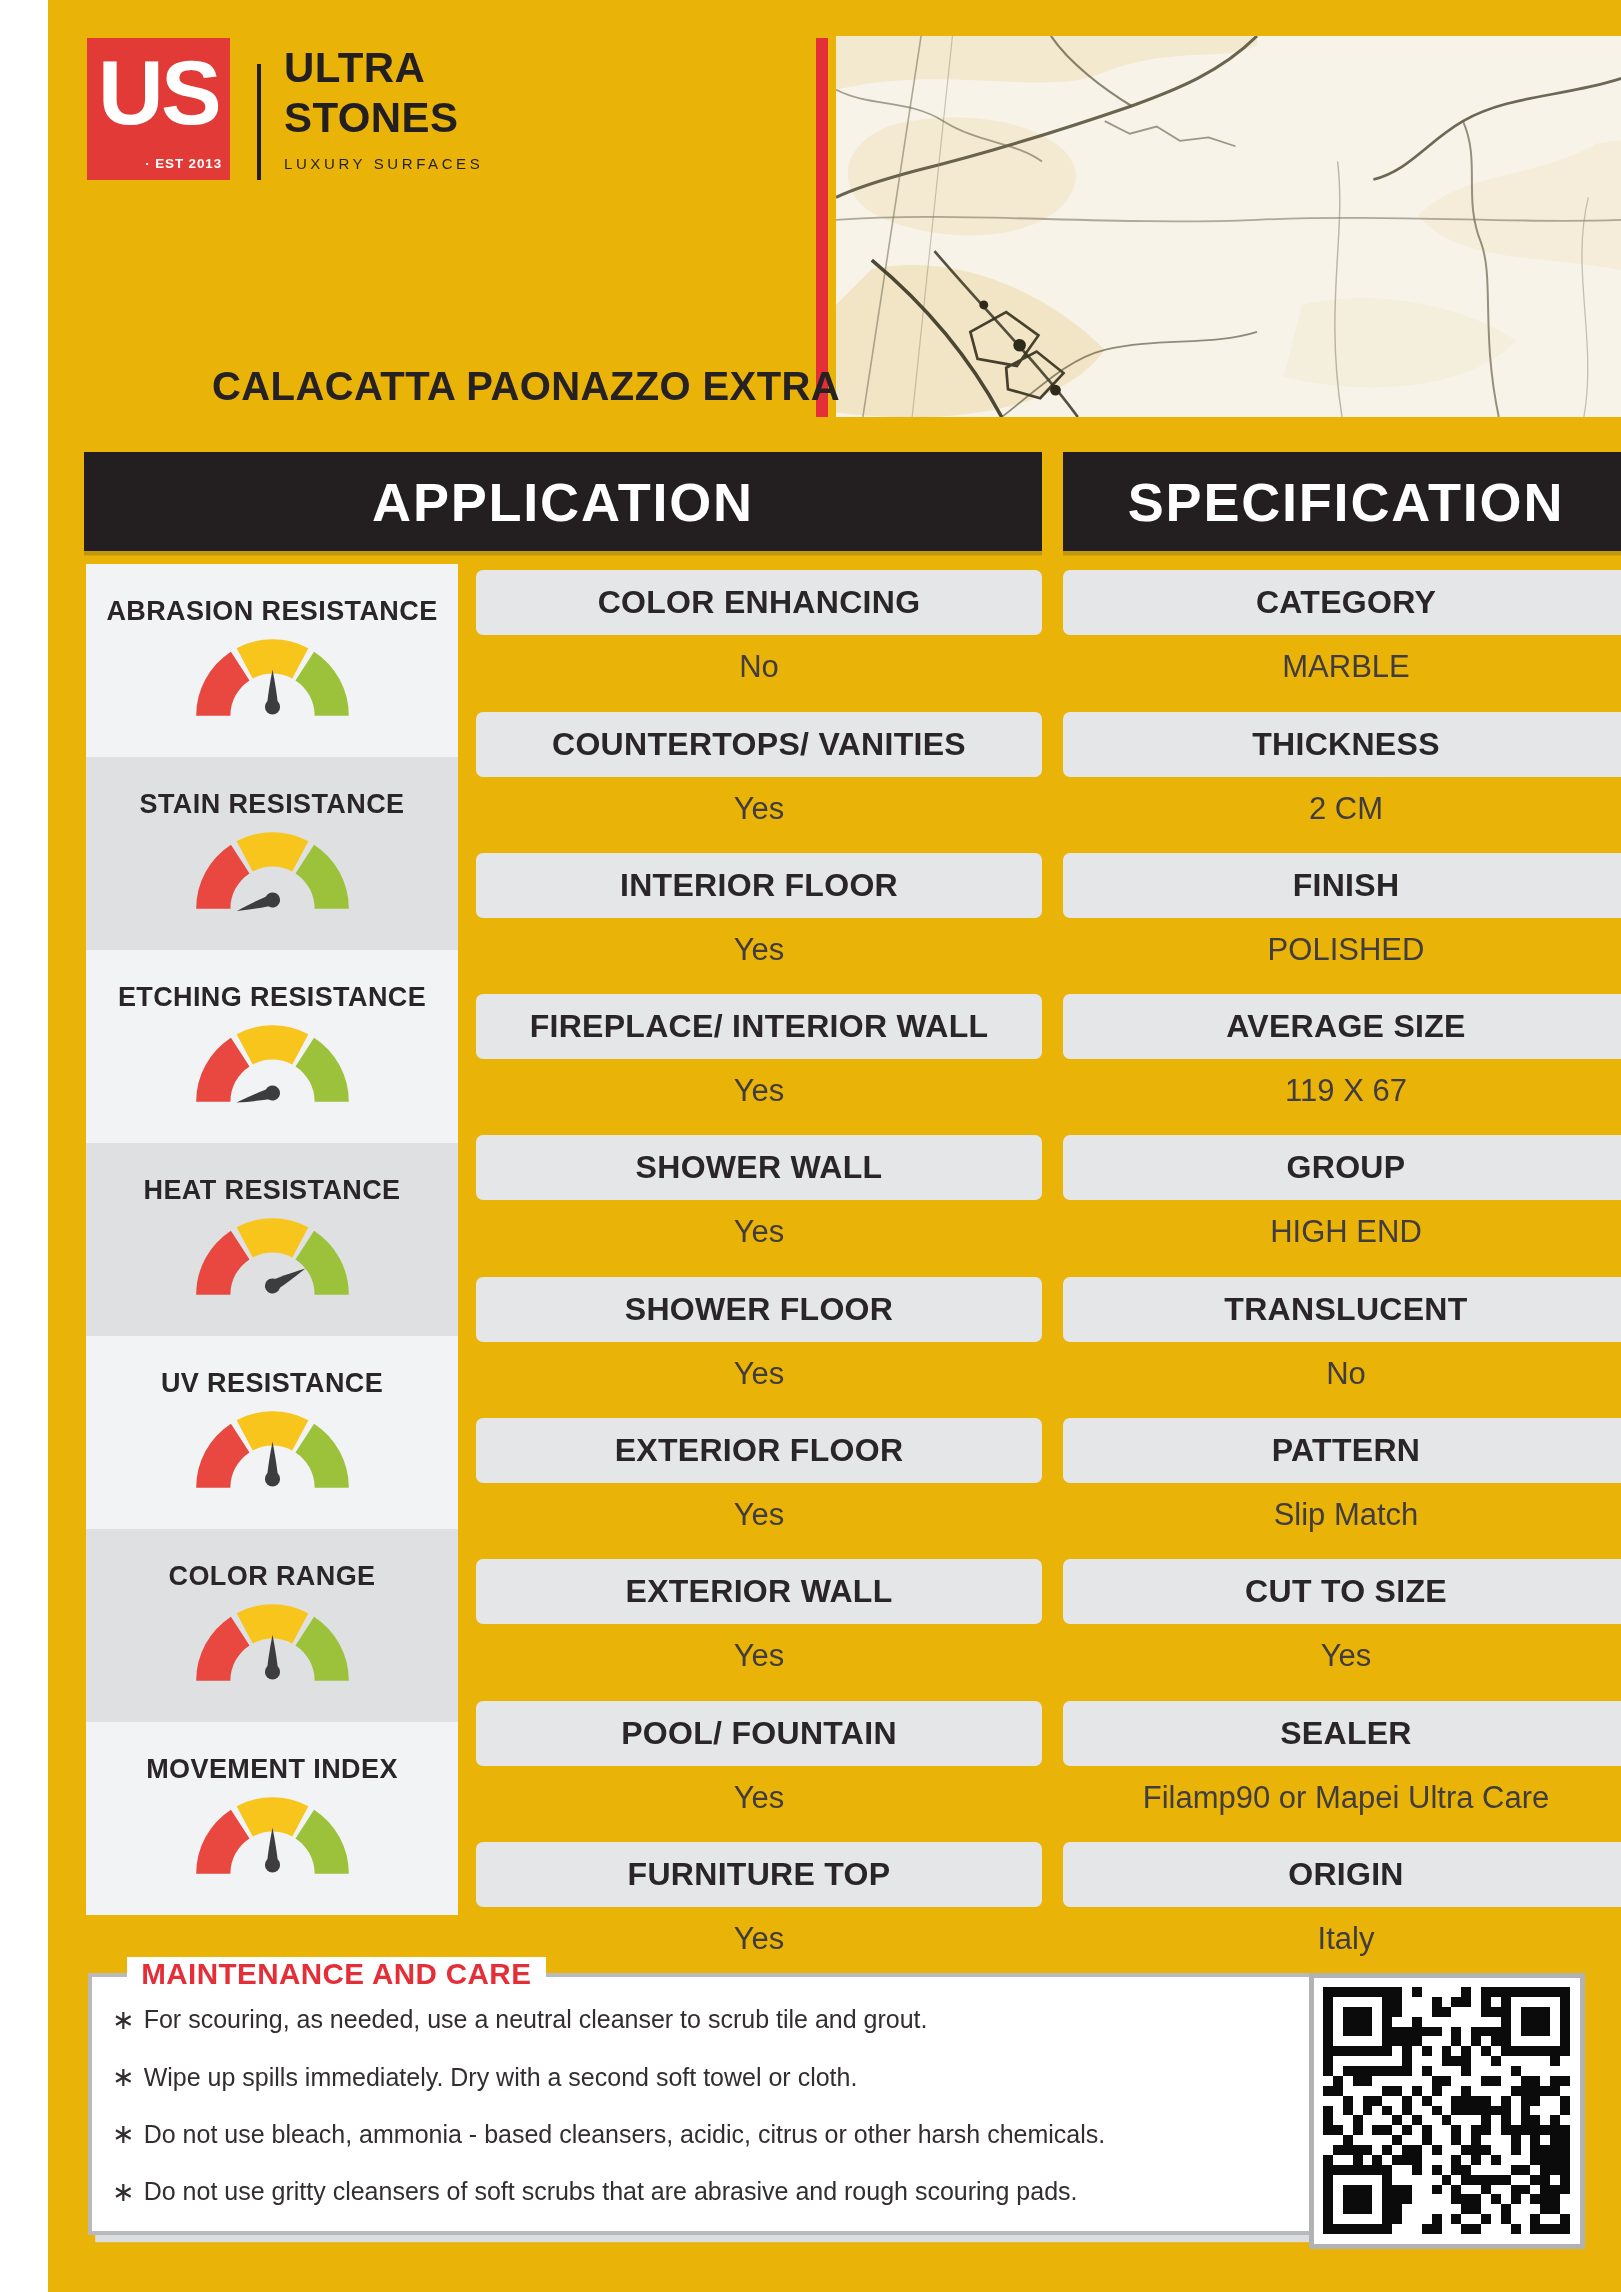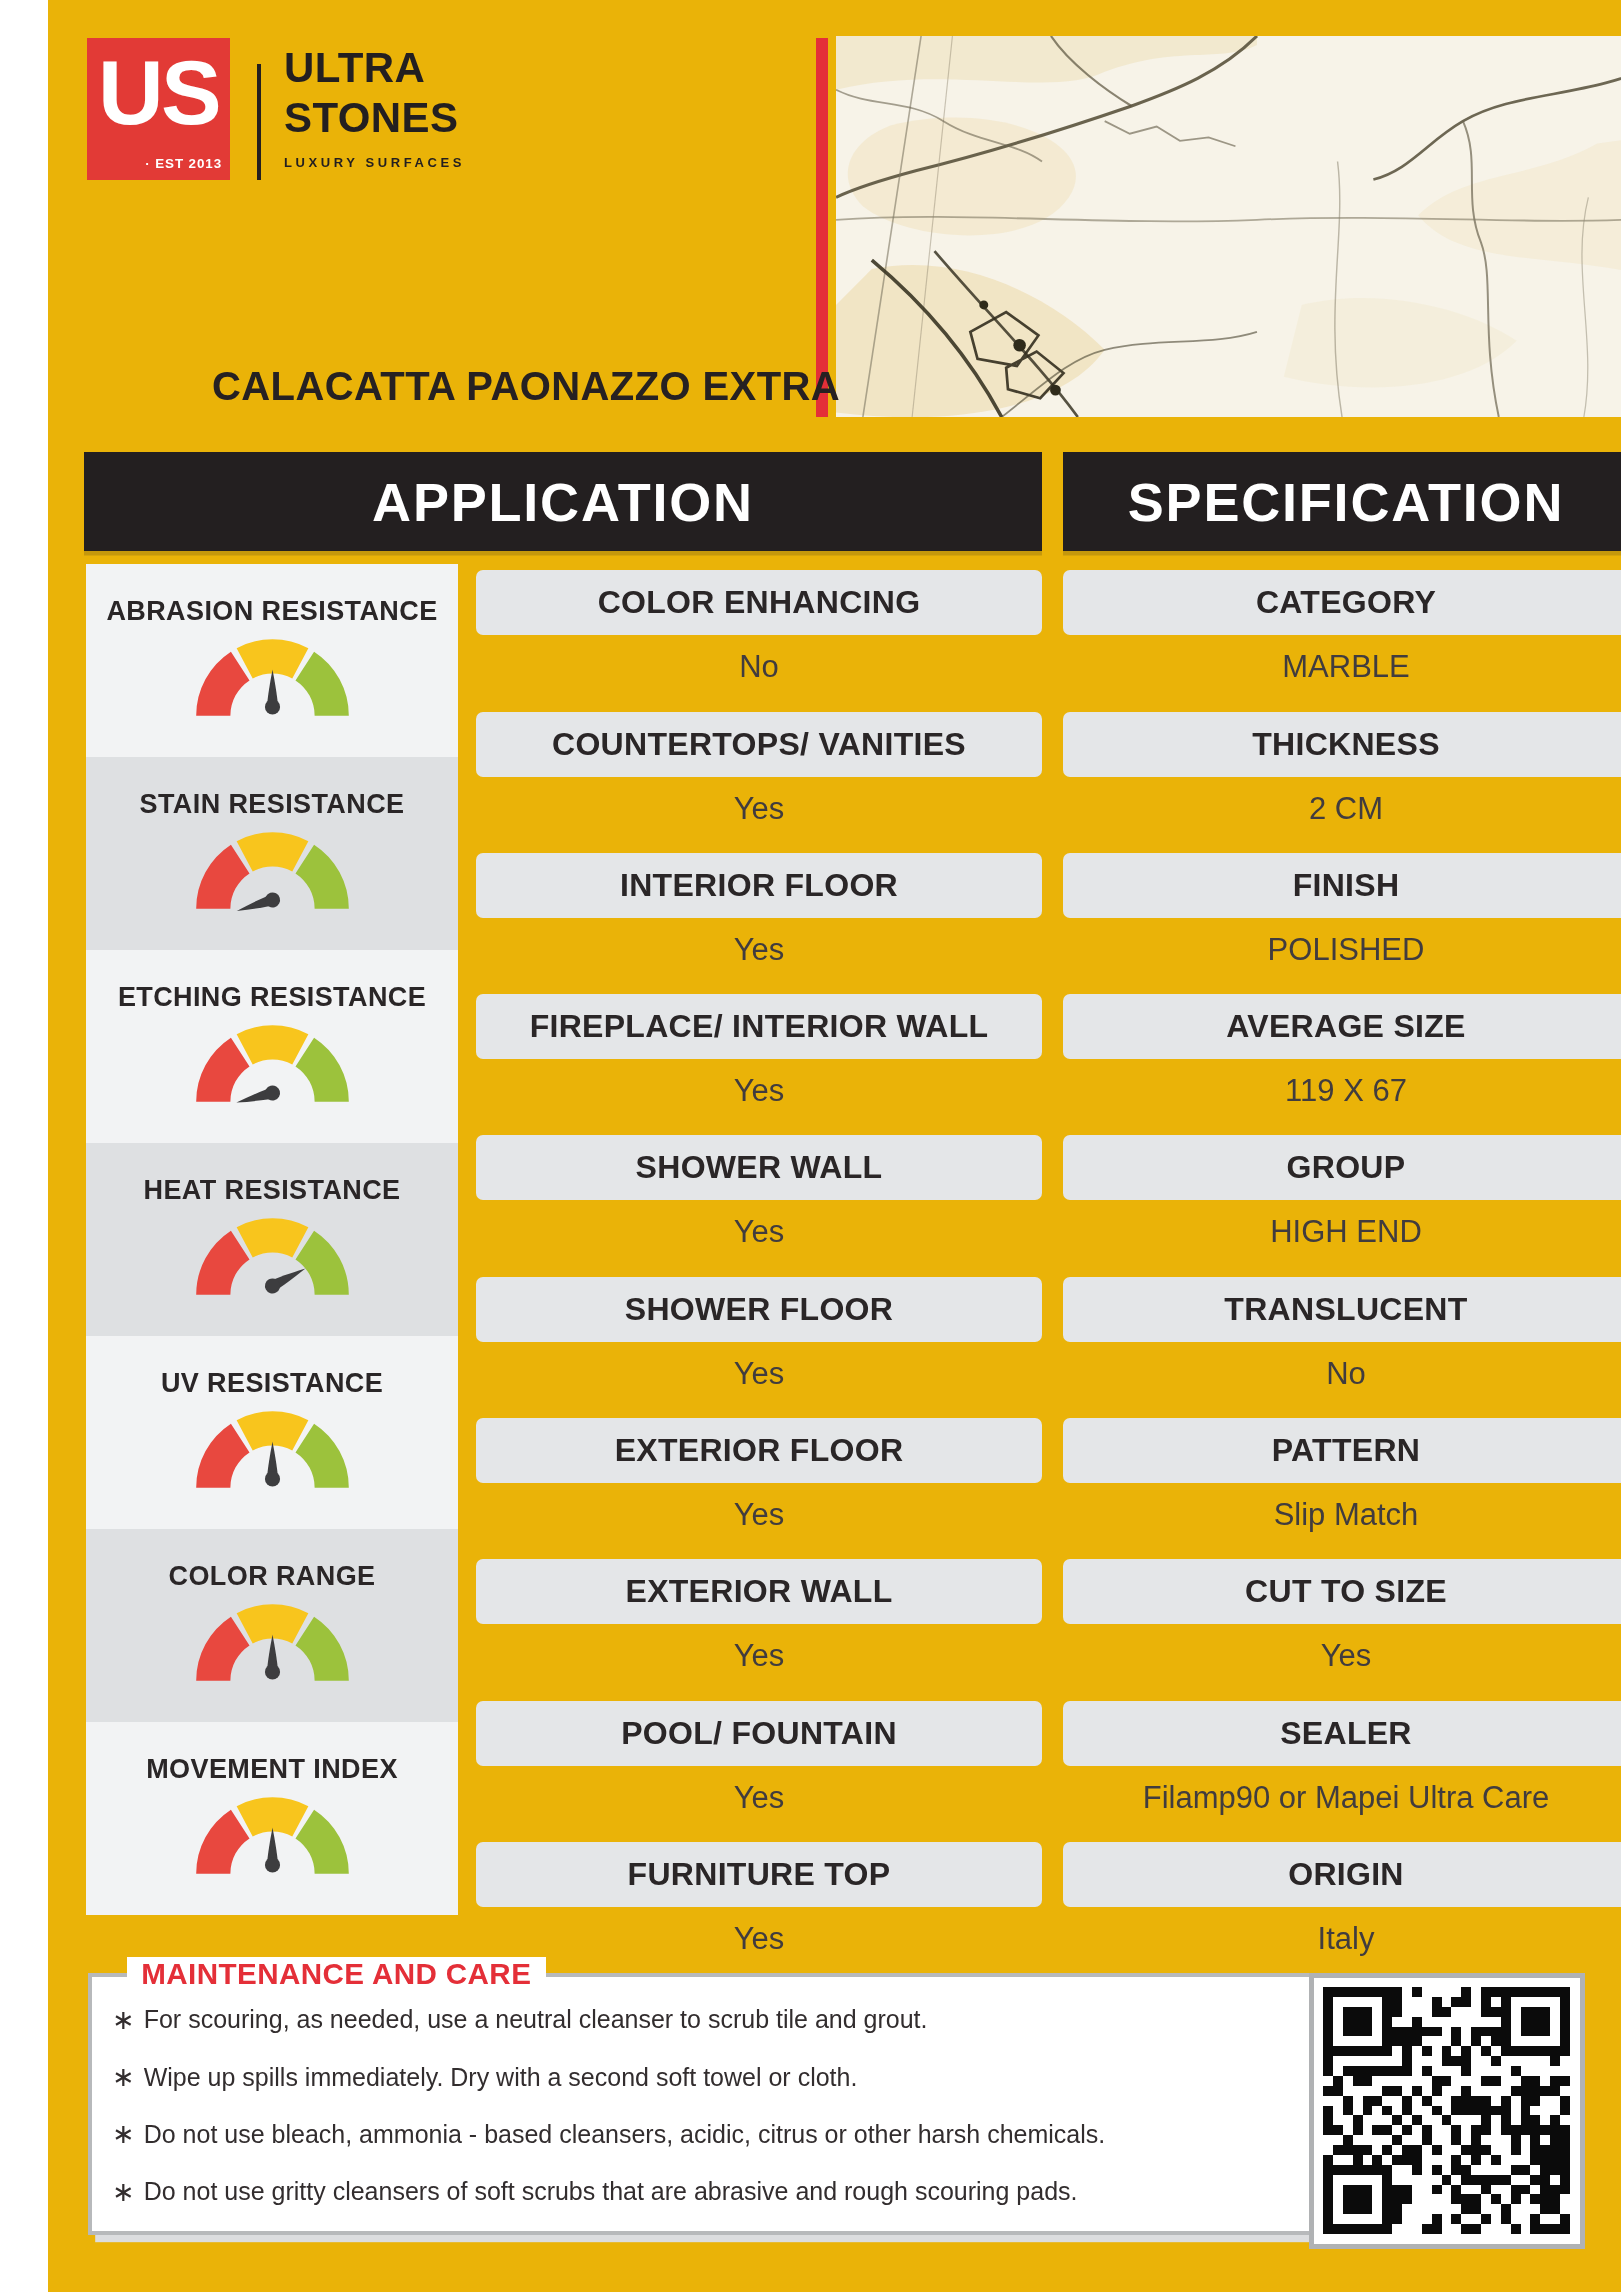--- a/index.html
+++ b/index.html
@@ -20,21 +20,21 @@
     position:relative;width:1621px;height:2293px;background:#eab308;overflow:hidden;
     font-family:"Liberation Sans", sans-serif;color:var(--ink);margin-left:48px;
   }
   
   .logo{position:absolute;left:39px;top:38px;width:143px;height:142px;background:var(--logo-red);color:#fff;}
   .logo-mono{position:absolute;left:0;right:0;top:1.8px;text-align:center;font-size:91px;font-weight:bold;letter-spacing:-2.7px;line-height:106px;}
   .logo-est{position:absolute;right:8px;bottom:9px;font-size:13.4px;font-weight:bold;letter-spacing:0.9px;}
   .brand-divider{position:absolute;left:209px;top:64px;width:3.6px;height:116px;background:var(--bar-black);}
   .brand{position:absolute;left:236px;top:43px;line-height:1;}
   .brand-line{font-size:42px;font-weight:bold;color:var(--bar-black);letter-spacing:0.4px;line-height:50px;}
-  .brand-tagline{font-size:13px;color:var(--bar-black);letter-spacing:3.6px;margin-top:12.5px;font-weight:bold;}
+  .brand-tagline{font-size:15px;color:var(--bar-black);letter-spacing:3.6px;margin-top:12.5px;font-weight:normal;}
   .accent-bar{position:absolute;left:768px;top:38px;width:11.6px;height:379px;background:var(--accent-red);}
   .marble{position:absolute;left:788px;top:36px;width:824px;height:381px;}
   .product-title{position:absolute;left:164px;top:364px;font-size:40px;font-weight:bold;color:#262122;letter-spacing:0.4px;white-space:nowrap;}
   
   .section-bar{position:absolute;top:452px;height:99px;background:var(--bar-black);color:#fff;
     display:flex;align-items:center;justify-content:center;font-size:54px;font-weight:bold;letter-spacing:1.8px;
     box-shadow:0 4.5px 0 rgba(35,31,32,.18);}
   .bar-application{left:36px;width:958px;}
   .bar-specification{left:1015px;width:566px;text-align:right;}
   

